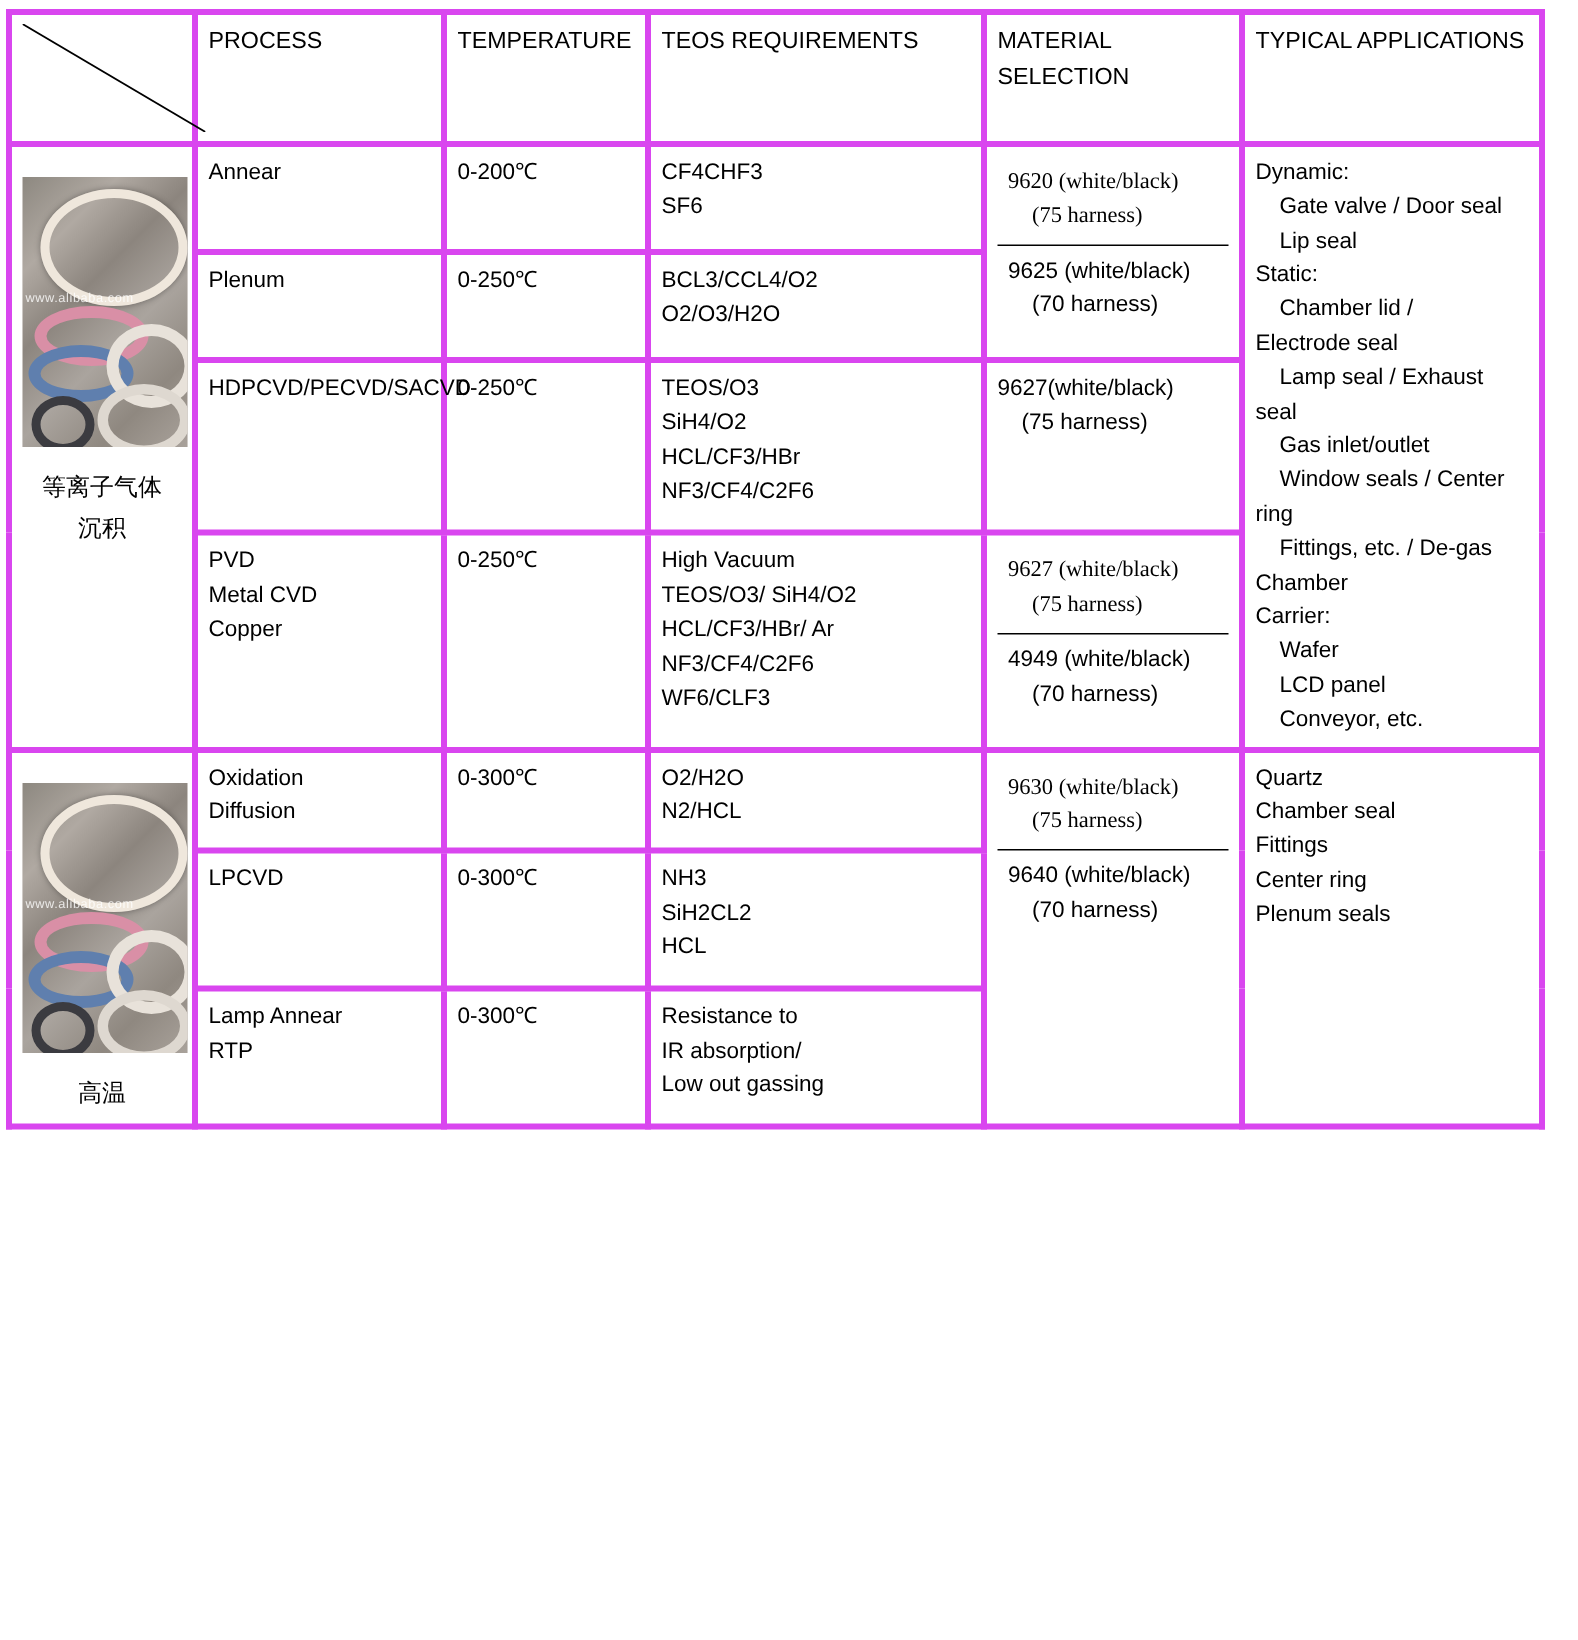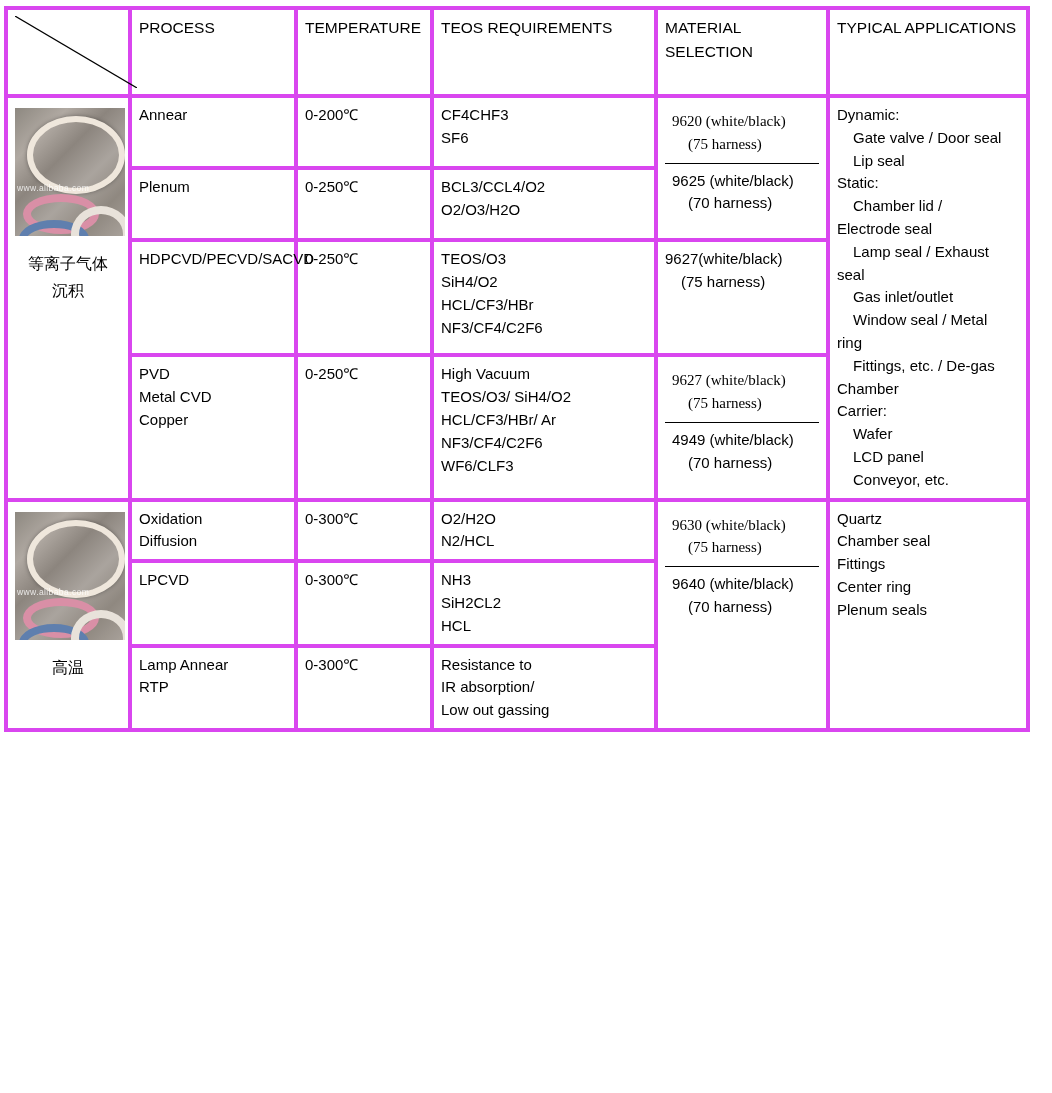--- a/index.html
+++ b/index.html
@@ -73,22 +73,22 @@
 
   
   .img-cell {
     padding: 0;
     text-align: center;
     vertical-align: top;
   }
   .photo {
     position: relative;
     width: 110px;
-    height: 128px;
-    margin: 4px auto 0 auto;
+    height: 180px;
+    margin: 14px auto 0 auto;
     overflow: hidden;
     background: #b9b2ac;
   }
   .photo .bg {
     position: absolute;
     inset: 0;
     background:
       linear-gradient(135deg, #8d8880 0%, #b0a9a2 22%, #8c857e 40%, #aaa49e 60%, #8f8880 80%, #a9a29b 100%);
   }
   .photo .ring-big {
@@ -232,21 +232,21 @@
         <td class="cell-lines vtop" rowspan="4">
           <div>Dynamic:</div>
           <div class="app-indent">Gate valve / Door seal</div>
           <div class="app-indent">Lip seal</div>
           <div>Static:</div>
           <div class="app-indent">Chamber lid /</div>
           <div>Electrode seal</div>
           <div class="app-indent">Lamp seal / Exhaust</div>
           <div>seal</div>
           <div class="app-indent">Gas inlet/outlet</div>
-          <div class="app-indent">Window seal / Metal</div>
+          <div class="app-indent">Window seals / Center</div>
           <div>ring</div>
           <div class="app-indent">Fittings, etc. / De-gas</div>
           <div>Chamber</div>
           <div>Carrier:</div>
           <div class="app-indent">Wafer</div>
           <div class="app-indent">LCD panel</div>
           <div class="app-indent">Conveyor, etc.</div>
         </td>
       </tr>
 

